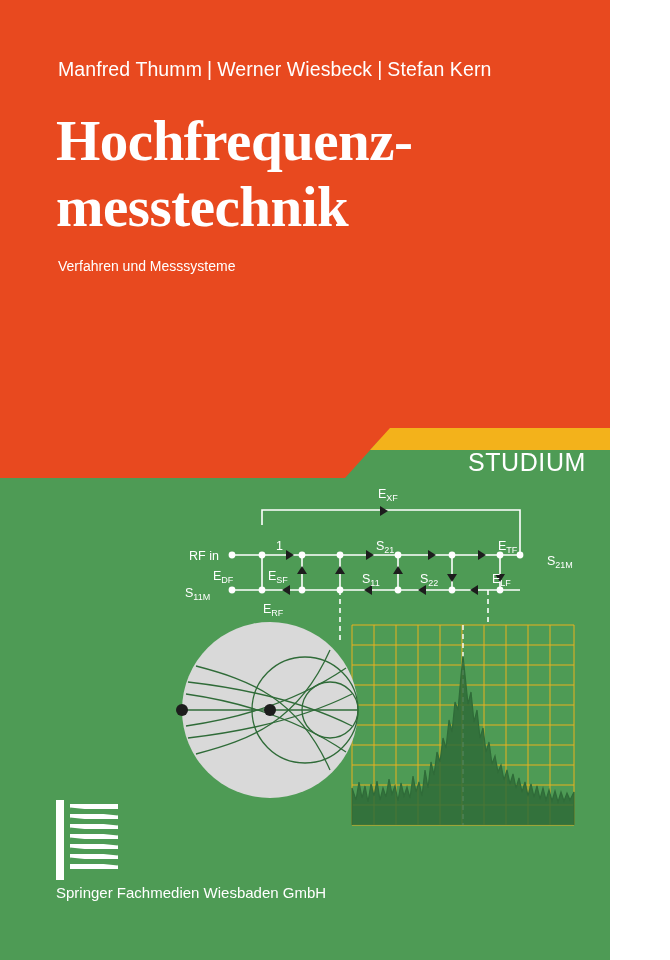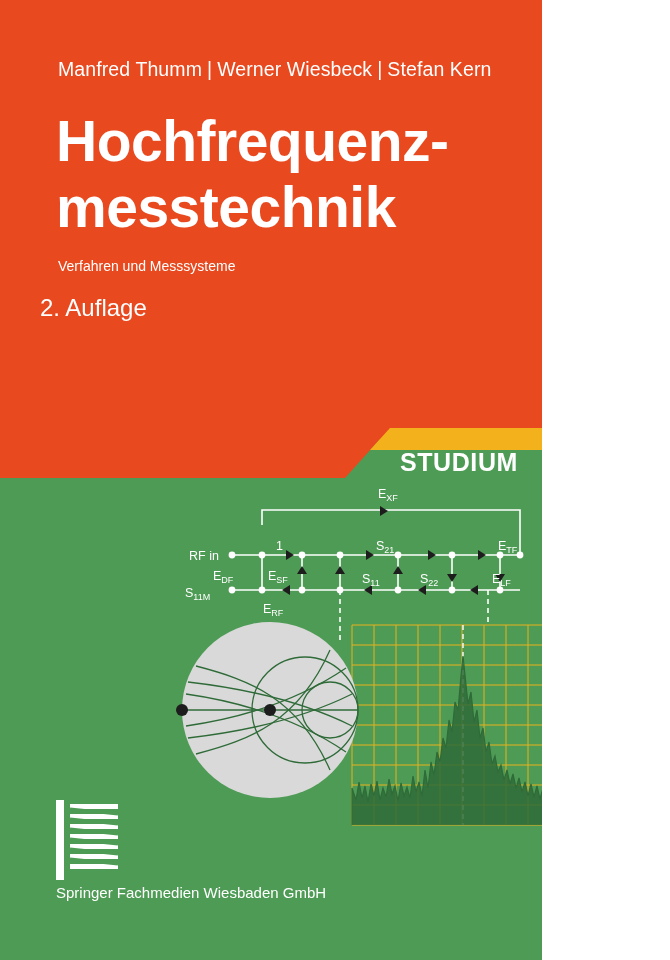--- a/index.html
+++ b/index.html
@@ -4,21 +4,21 @@
 <style>
   * { box-sizing: border-box; margin: 0; padding: 0; }
   html, body {
     width: 670px; height: 960px;
     background: #ffffff;
     font-family: "Liberation Sans", sans-serif;
     overflow: hidden;
   }
   .cover {
     position: relative;
-    width: 542px; height: 960px;
+    width: 610px; height: 960px;
     background: #4d7c0f;
     overflow: hidden;
   }
   
   .top-band {
     position: absolute;
     left: 0; top: 0;
     width: 670px; height: 470px;
     background: #e8491f;
   }
@@ -58,39 +58,40 @@
   .authors .sep { padding: 0 5px; }
   .title {
     position: absolute;
     left: 56px; top: 108px;
     width: 600px;
     color: #ffffff;
     font-size: 57px;
     font-weight: bold;
     line-height: 1.16;
     letter-spacing: -0.5px;
+    font-family: Liberation Serif, serif;
   }
   .subtitle {
     position: absolute;
     left: 58px; top: 258px;
     color: #ffffff;
     font-size: 14px;
   }
   .edition {
     position: absolute;
     left: 40px; top: 294px;
     color: #ffffff;
     font-size: 24px;
   }
   .studium {
     position: absolute;
     right: 24px; top: 448px;
     color: #ffffff;
     font-size: 25px;
-    font-weight: bold;
+    font-weight: normal;
     letter-spacing: 0.6px;
   }
   
   .graphic {
     position: absolute;
     left: 0; top: 470px;
     width: 670px; height: 400px;
   }
   .graphic svg { display: block; }
   
@@ -120,21 +121,20 @@
   <div class="authors">
     <span>Manfred Thumm</span><span class="sep">|</span><span>Werner Wiesbeck</span><span class="sep">|</span><span>Stefan Kern</span>
   </div>
 
   <div class="title">
     <div>Hochfrequenz-</div>
     <div>messtechnik</div>
   </div>
 
   <div class="subtitle">Verfahren und Messsysteme</div>
-  <div class="edition">2. Auflage</div>
   <div class="studium">STUDIUM</div>
 
   <div class="graphic">
     <svg width="670" height="400" viewBox="0 0 670 400" xmlns="http://www.w3.org/2000/svg">
 
       <g>
         <rect x="352" y="155" width="222" height="200" fill="#4e9b55"></rect>
 
         <g stroke="#f3b21b" stroke-width="1" opacity="0.95">
           <line x1="352" y1="155" x2="574" y2="155"></line>

